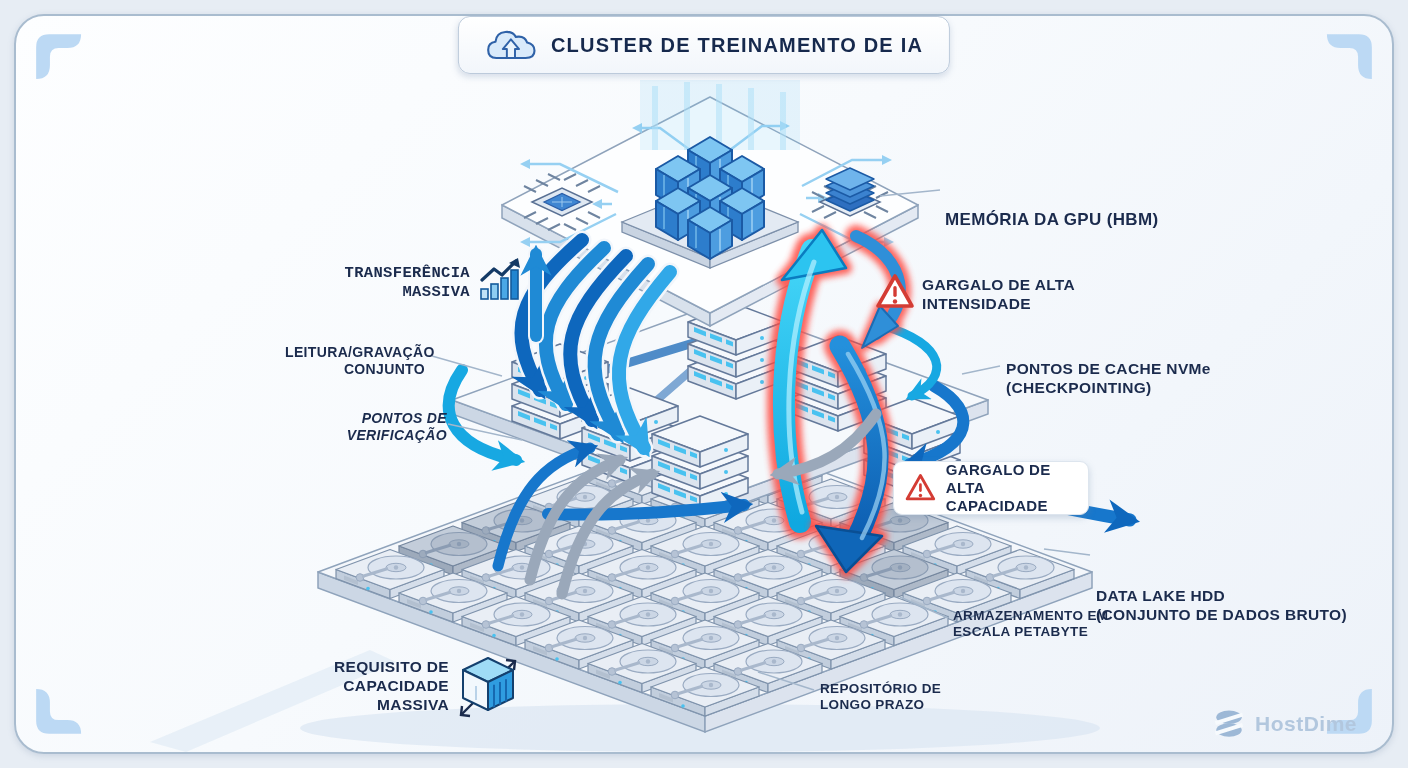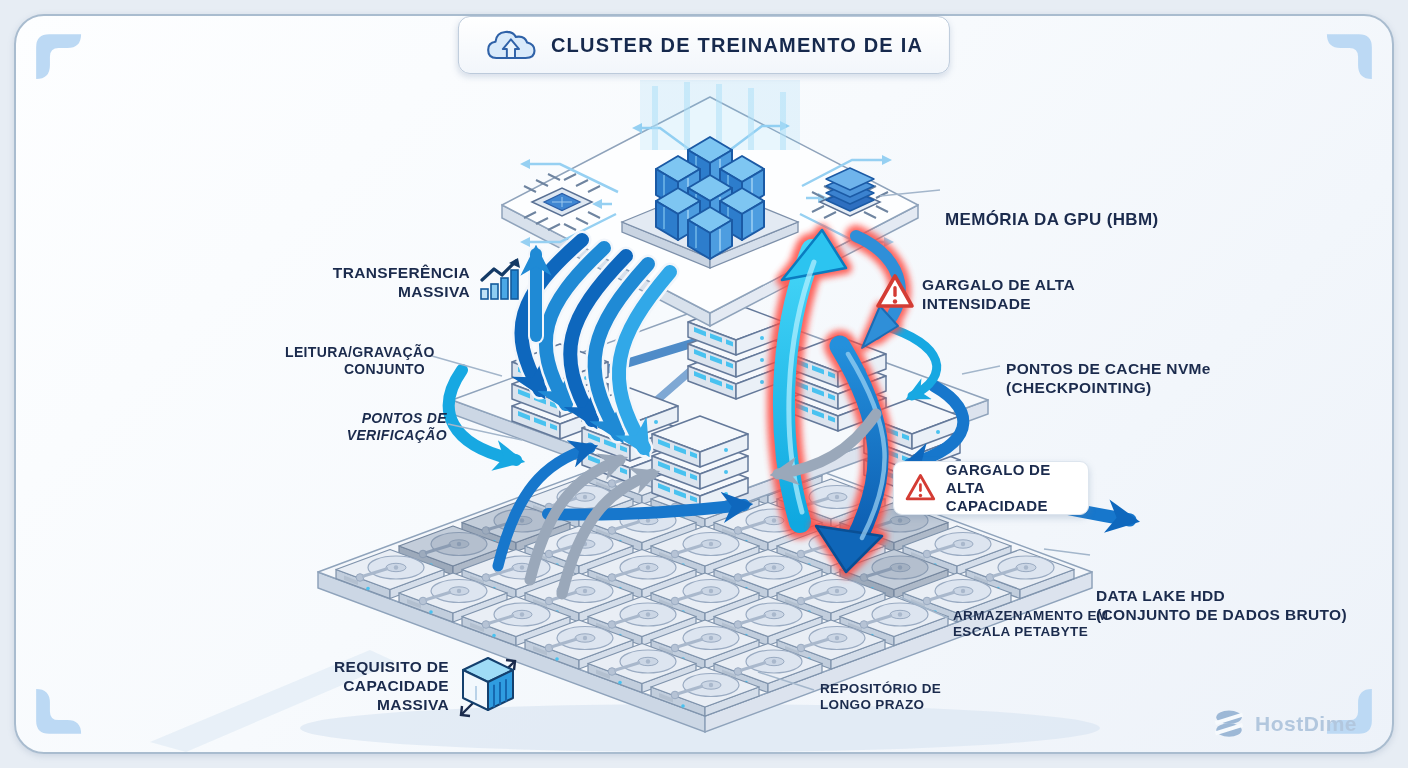--- a/index.html
+++ b/index.html
@@ -376,21 +376,21 @@
 <div class="banner">
   <svg width="52" height="40" viewBox="0 0 64 48">
     <path d="M14 40 Q4 40 4 30 Q4 21 13 20 Q14 9 25 8 Q34 7 38 14 Q49 12 52 21 Q61 23 61 31 Q61 40 50 40 Z" fill="#d9eafa" stroke="#2f62a8" stroke-width="2.6" stroke-linejoin="round"></path>
     <polygon points="32,17 22,29 27,29 27,40 37,40 37,29 42,29" fill="#eaf4fc" stroke="#2f62a8" stroke-width="2.4" stroke-linejoin="round"></polygon>
   </svg>
   <span class="ttl">CLUSTER DE TREINAMENTO DE IA</span>
 </div>
 
 <div class="lbl" style="left:945px;top:181px;font-size:17px;margin-top:29px;">MEMÓRIA DA GPU (HBM)</div>
 
-<div class="lbl r" style="left:300px;top:264px;width:170px;">TRANSFERÊNCIA
+<div class="lbl r" style="left:300px;top:264px;width:170px;font-family:Liberation Mono, monospace;">TRANSFERÊNCIA
 MASSIVA</div>
 <div class="iconbox" style="left:478px;top:256px;">
   <svg width="46" height="46" viewBox="0 0 46 46">
     <g stroke="#135a9c" stroke-width="1.6">
       <rect x="3" y="33" width="7" height="10" fill="#bfe2f8"></rect>
       <rect x="13" y="28" width="7" height="15" fill="#8ecdf2"></rect>
       <rect x="23" y="22" width="7" height="21" fill="#4aa8e6"></rect>
       <rect x="33" y="14" width="7" height="29" fill="#2185d0"></rect>
     </g>
     <polyline points="4,24 16,13 24,19 38,5" fill="none" stroke="#143a66" stroke-width="3.2" stroke-linecap="round" stroke-linejoin="round"></polyline>

